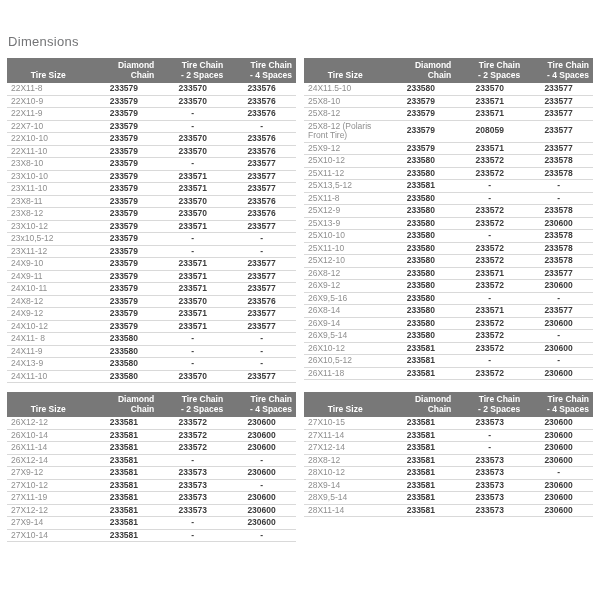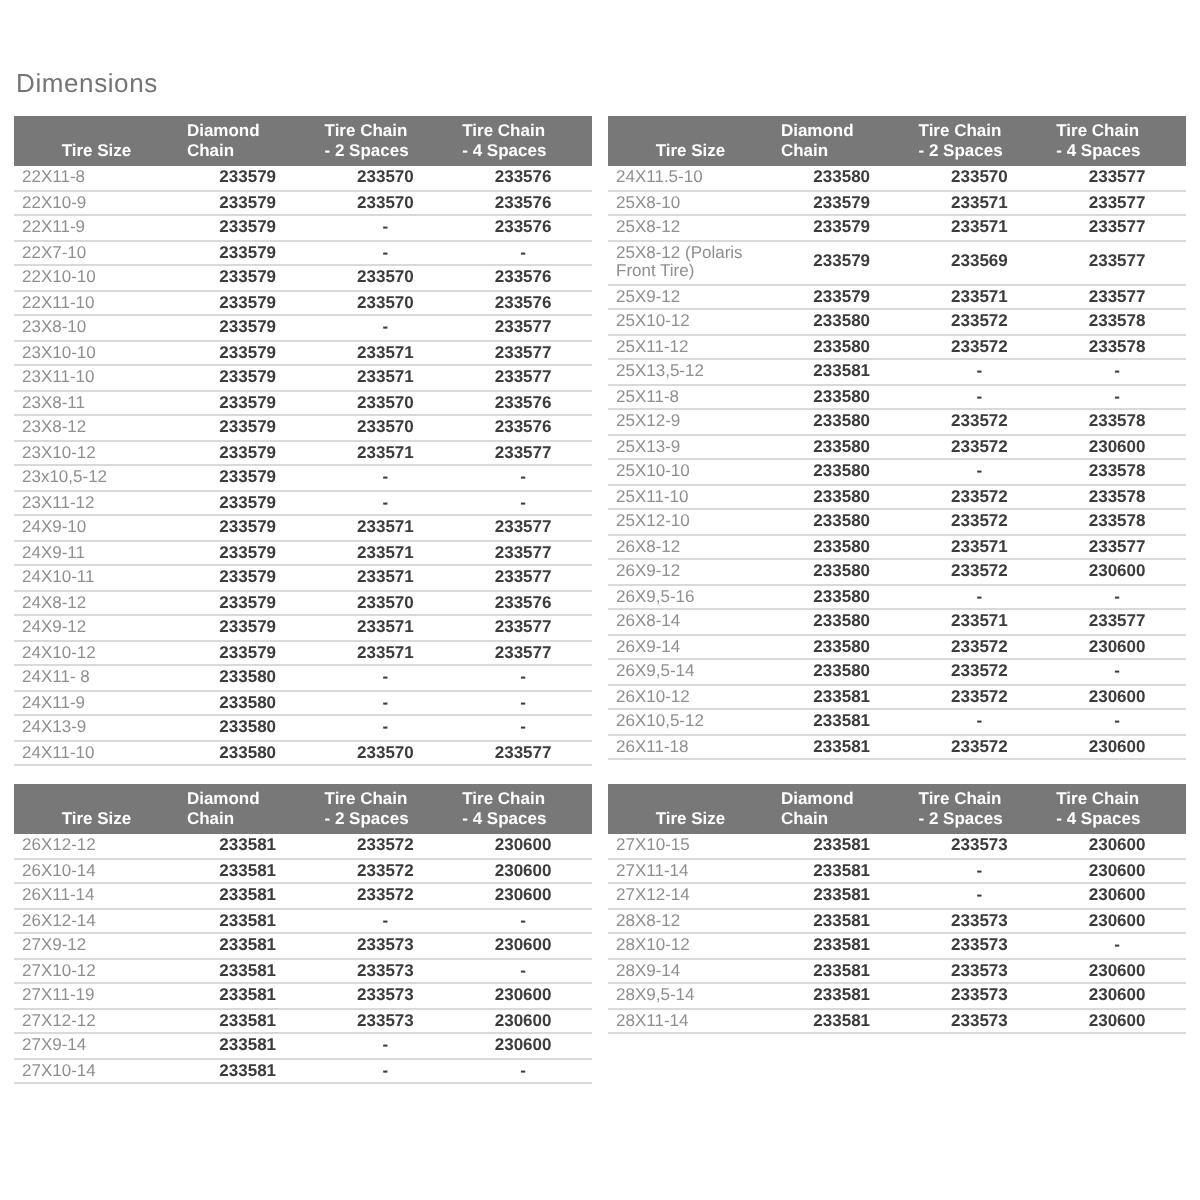--- a/index.html
+++ b/index.html
@@ -34,21 +34,21 @@
   table.parts th {
     background:#787878;
     color:#ffffff;
     font-size:8.5px;
     font-weight:bold;
     line-height:9.5px;
     vertical-align:bottom;
     padding:3px 4px 3px 4px;
   }
   th.col-tire { text-align:center; width:28.5%; }
-  th.col-num  { text-align:left; width:23.8%; }
+  th.col-num  { text-align:right; width:23.8%; }
   th .hl { display:block; }
   table.parts td {
     font-size:8.5px;
     line-height:9.5px;
     padding:1px 4px;
     border-bottom:1px solid #d9d9d9;
     vertical-align:middle;
     overflow:hidden;
   }
   td.tire {
@@ -272,21 +272,21 @@
           </tr>
           <tr>
             <td class="tire">25X8-12</td>
             <td class="val">233579</td>
             <td class="val">233571</td>
             <td class="val">233577</td>
           </tr>
           <tr>
             <td class="tire">25X8-12 (Polaris Front Tire)</td>
             <td class="val">233579</td>
-            <td class="val">233569</td>
+            <td class="val">208059</td>
             <td class="val">233577</td>
           </tr>
           <tr>
             <td class="tire">25X9-12</td>
             <td class="val">233579</td>
             <td class="val">233571</td>
             <td class="val">233577</td>
           </tr>
           <tr>
             <td class="tire">25X10-12</td>

